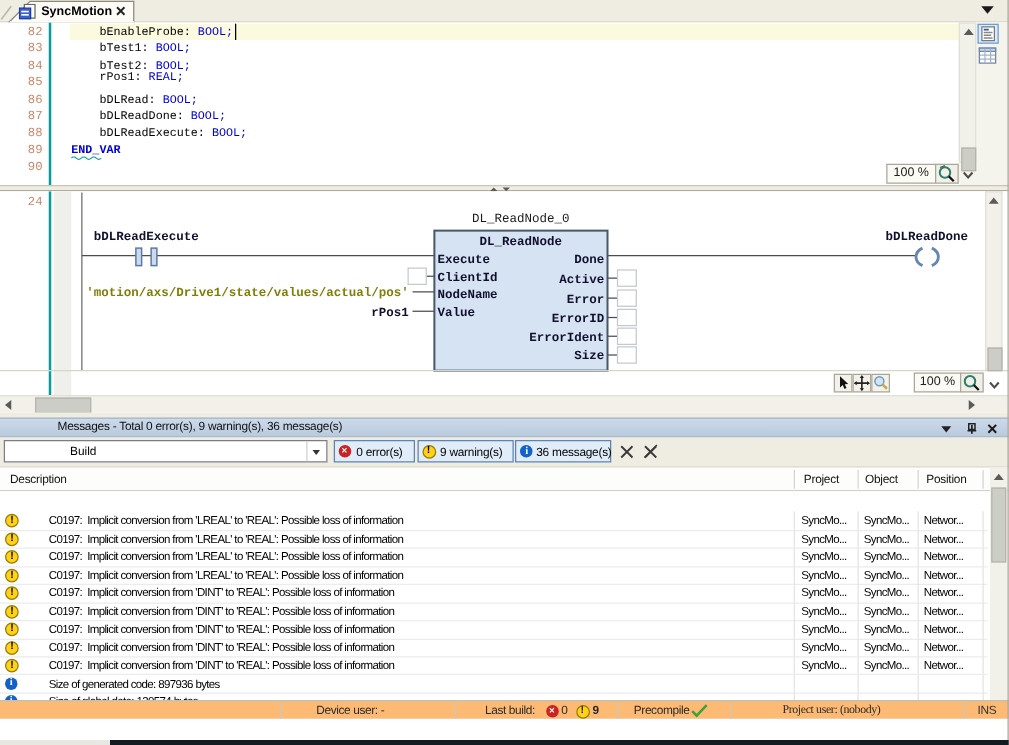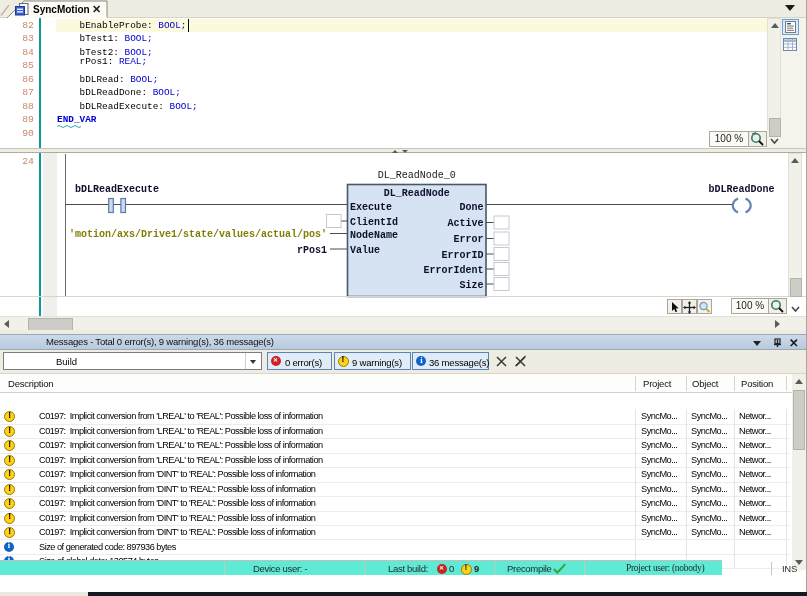--- a/index.html
+++ b/index.html
@@ -404,21 +404,21 @@
       <div class="colsep" style="left:786px;height:14.45px;"></div>
     </div>
 </div>
 
 <div class="abs" style="left:792px;top:374px;width:14px;height:196px;background:#f1f0e9;">
   <div class="abs" style="left:3px;top:5px;width:0;height:0;border-left:4px solid transparent;border-right:4px solid transparent;border-bottom:5px solid #5a5a58;"></div>
   <div class="abs" style="left:1px;top:16px;width:12px;height:60px;background:#cdcdc8;border:1px solid #b5b3aa;box-sizing:border-box;"></div>
   <div class="abs" style="left:3px;top:186px;width:0;height:0;border-left:4px solid transparent;border-right:4px solid transparent;border-top:5px solid #5a5a58;"></div>
 </div>
 
-<div class="abs" style="left:0;top:560px;width:722px;height:15px;background:#5eead4;border-top:1px solid #c2c0b4;box-sizing:border-box;font-size:9.5px;letter-spacing:-0.3px;color:#2a2a2a;">
+<div class="abs" style="left:0;top:560px;width:807px;height:15px;background:#fdba74;border-top:1px solid #c2c0b4;box-sizing:border-box;font-size:9.5px;letter-spacing:-0.3px;color:#2a2a2a;">
   <div class="abs" style="left:224px;top:1px;width:1px;height:13px;background:#cac8bc;"></div>
   <div class="abs" style="left:364px;top:1px;width:1px;height:13px;background:#cac8bc;"></div>
   <div class="abs" style="left:494px;top:1px;width:1px;height:13px;background:#cac8bc;"></div>
   <div class="abs" style="left:584px;top:1px;width:1px;height:13px;background:#cac8bc;"></div>
   <div class="abs" style="left:771px;top:1px;width:1px;height:13px;background:#cac8bc;"></div>
   <div class="abs" style="left:253px;top:1.5px;">Device user: -</div>
   <div class="abs" style="left:388px;top:1.5px;">Last build:</div>
   <span class="erric" style="position:absolute;left:437px;top:2.5px;"></span>
   <div class="abs" style="left:449px;top:1.5px;">0</div>
   <div class="abs" style="left:461px;top:2.5px;width:9px;height:9px;border-radius:50%;background:#ffd117;border:1px solid #9a7c00;"></div>

